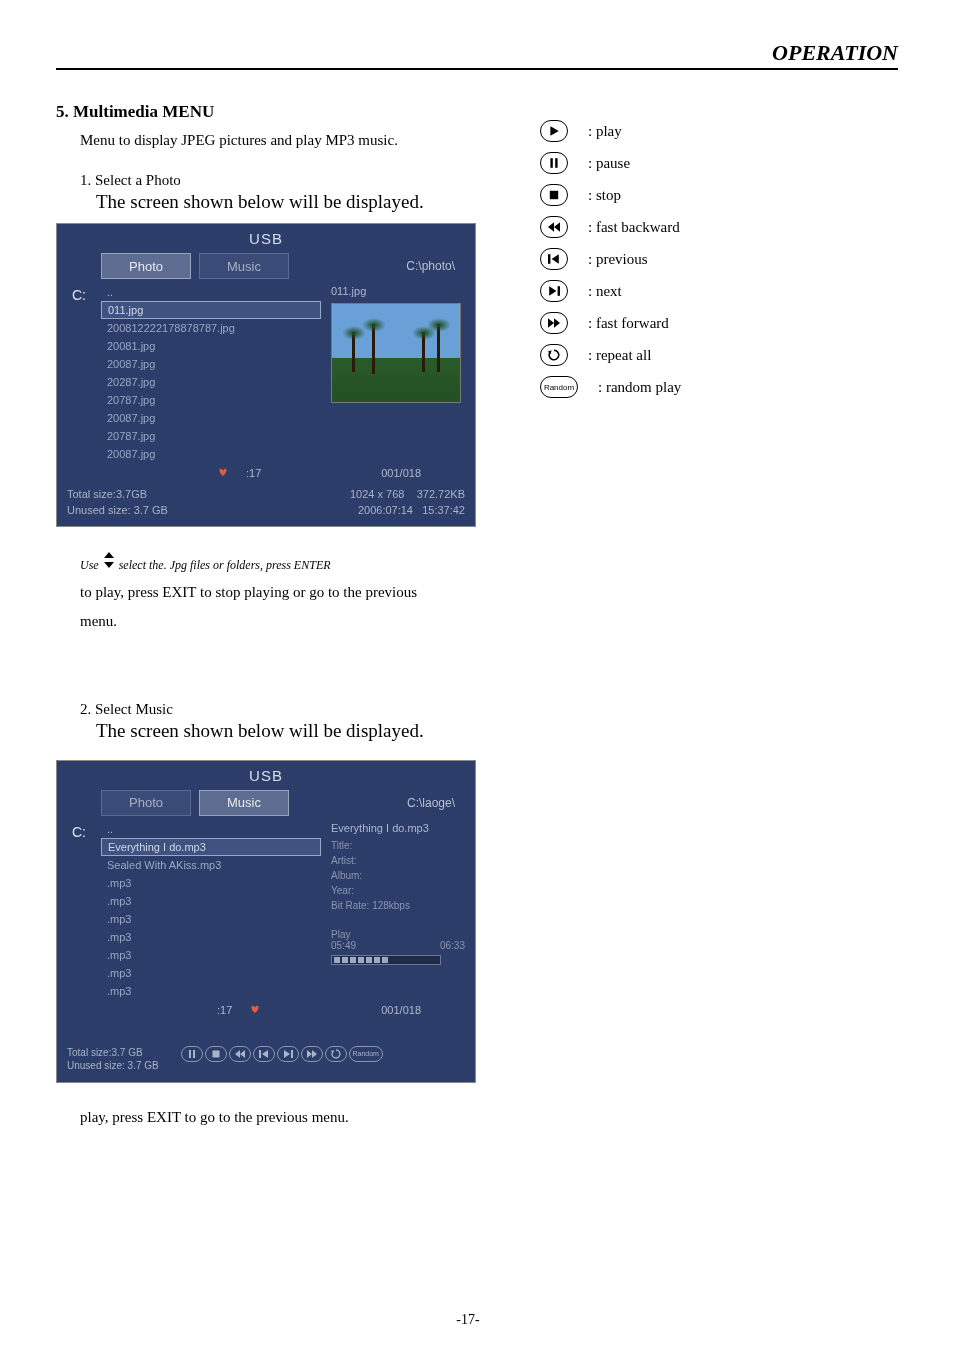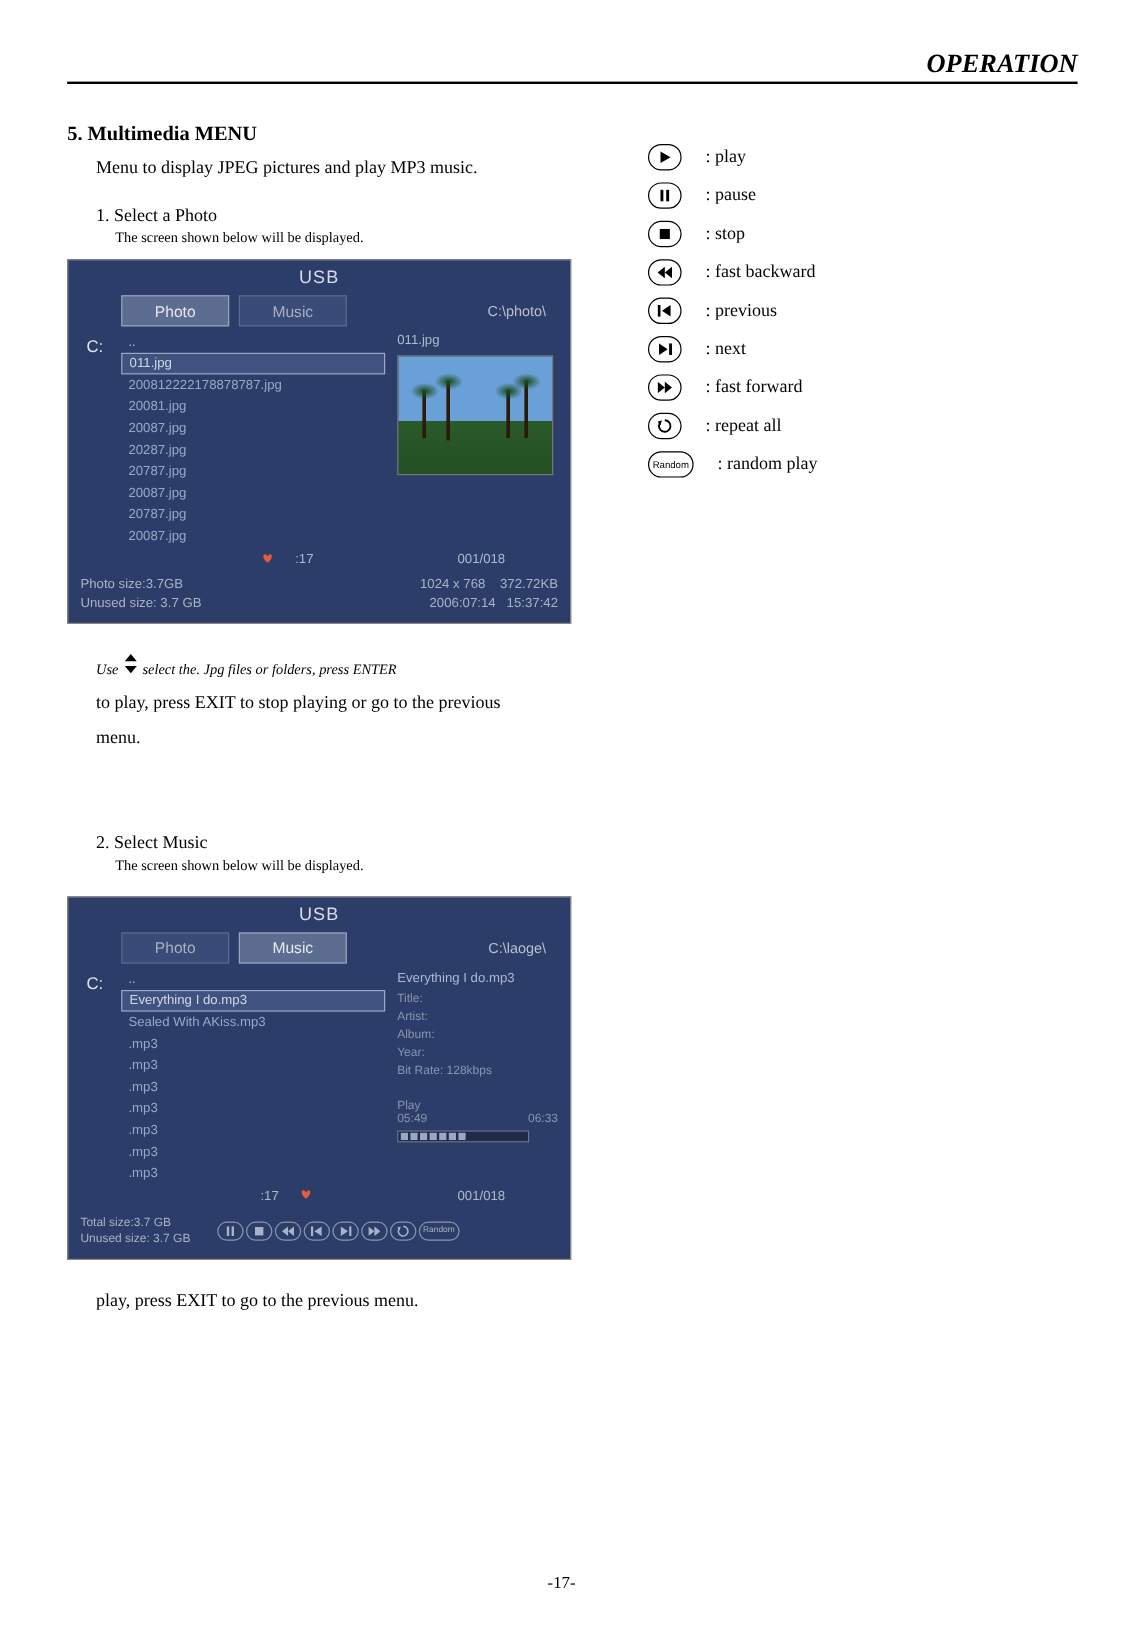--- a/index.html
+++ b/index.html
@@ -33,21 +33,21 @@
     font-size: 15px;
     line-height: 1.35;
     margin-bottom: 8px;
   }
   .step-title {
     font-size: 15px;
     margin-top: 22px;
     margin-bottom: 2px;
   }
   .step-sub {
-    font-size: 12px;
+    font-size: 19px;
     margin-left: 16px;
     margin-bottom: 10px;
   }
   .panel {
     width: 420px;
     background: #2b3d68;
     color: #cfd6e3;
     font-family: Arial, sans-serif;
     font-size: 12px;
     border: 1px solid #888;
@@ -171,25 +171,25 @@
     background: #1f2c48;
     border: 1px solid #6a7694;
     position: relative;
     display: flex; align-items: center; padding: 0 2px;
     gap: 2px;
   }
   .progress .seg { width: 6px; height: 6px; background: #9aa7c5; }
 
   .ctrl-row {
     display: flex;
-    align-items: center;
     padding: 6px 10px 10px 10px;
     gap: 2px;
     font-size: 10px;
     color: #aab2c6;
+    margin-top: 20px;
   }
   .ctrl-row .sizeinfo { line-height: 1.3; margin-right: 20px; }
   .ctrlbtn {
     width: 22px; height: 16px;
     border: 1px solid #8a95b0;
     border-radius: 9px;
     display: flex; align-items: center; justify-content: center;
   }
   .ctrlbtn.wide { width: 34px; font-size: 7px; color: #aab2c6; }
   .ctrlbtn svg { width: 10px; height: 10px; display: block; }
@@ -334,21 +334,21 @@
     <div class="left">
       <span><svg width="12" height="12" viewBox="0 0 12 12">
             <path d="M6 10 C1 6 2 2 4.5 3 C5.5 3.5 6 4.5 6 4.5 C6 4.5 6.5 3.5 7.5 3 C10 2 11 6 6 10 Z" fill="#e85a3a"></path>
           </svg></span>
       <span>:17</span>
     </div>
     <div class="right">001/018</div>
   </div>
   <div class="panel-footrow2">
     <div>
-      <div>Photo size:3.7GB</div>
+      <div>Total size:3.7GB</div>
       <div>Unused size: 3.7 GB</div>
     </div>
     <div style="text-align:right">
       <div><span>1024 x 768</span>&nbsp;&nbsp;&nbsp;&nbsp;<span>372.72KB</span></div>
       <div><span>2006:07:14</span>&nbsp;&nbsp;&nbsp;<span>15:37:42</span></div>
     </div>
   </div>
 </div>
 
 <div class="indent">

